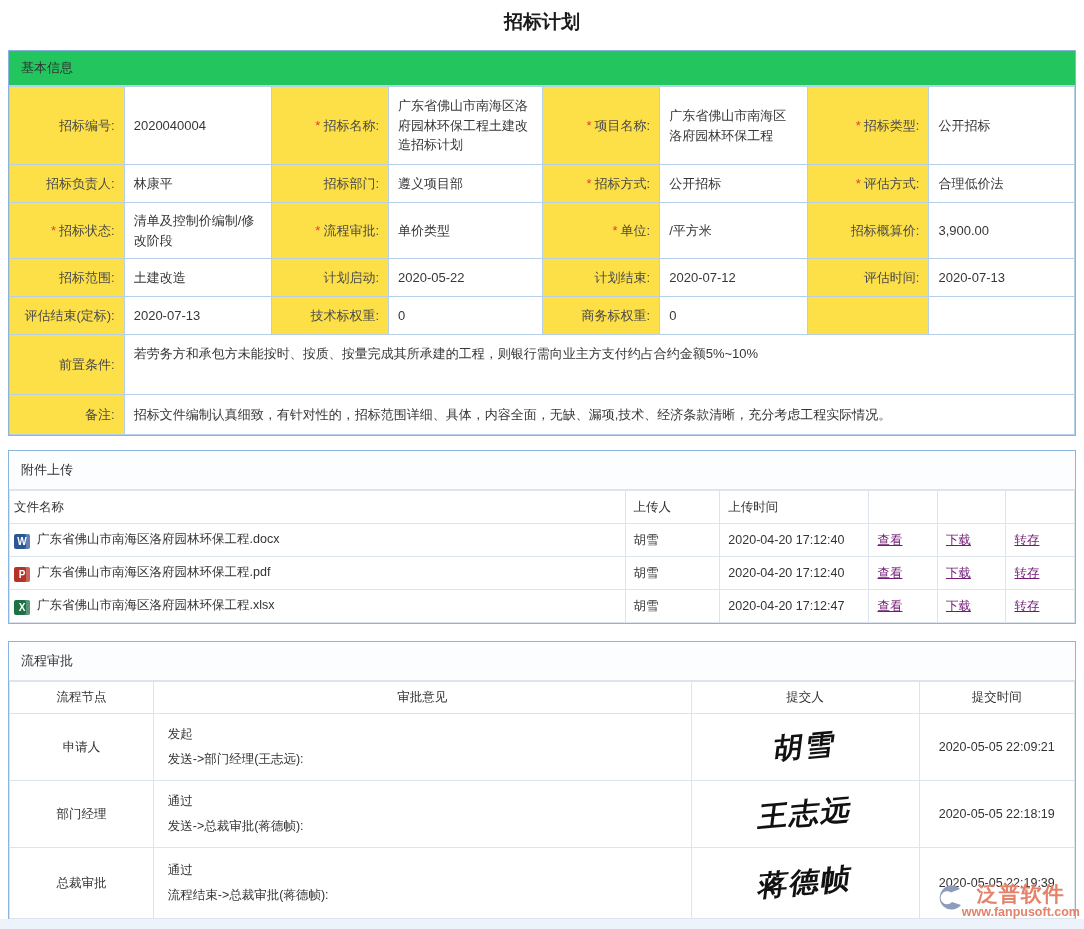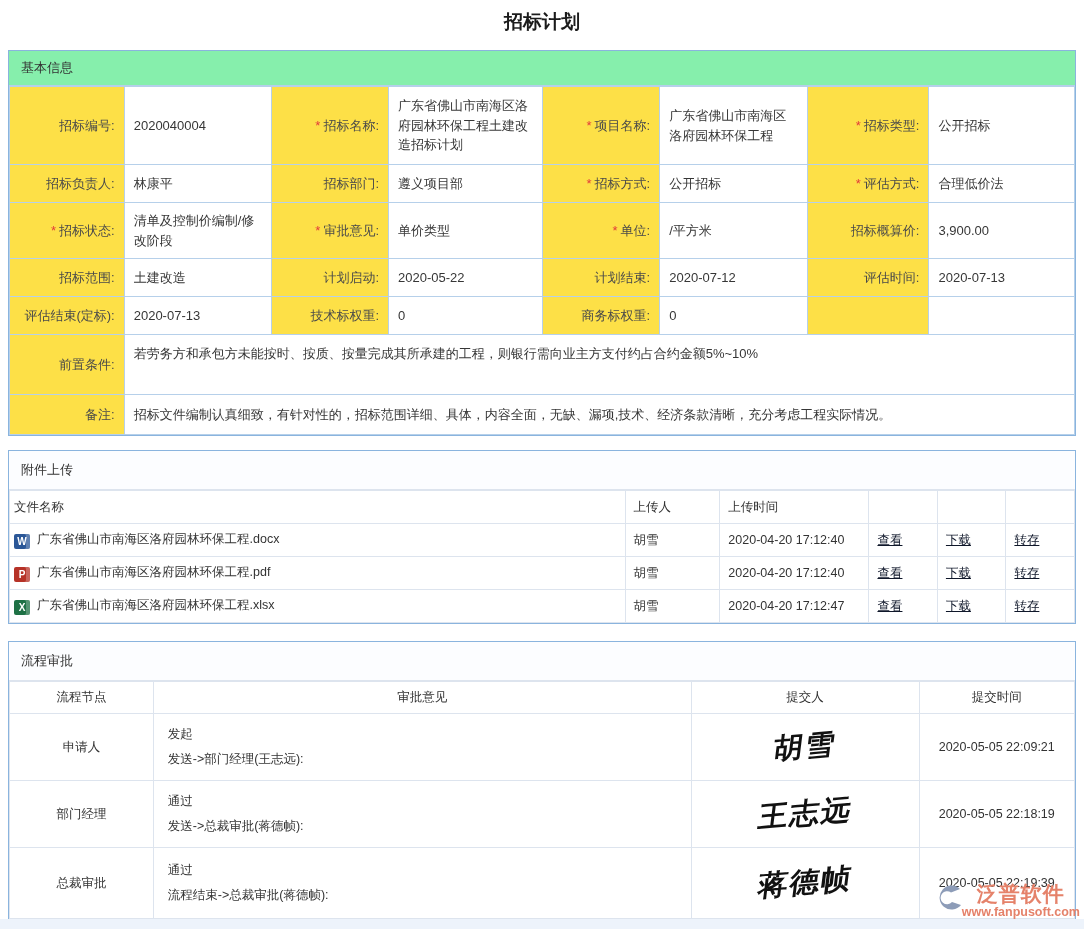--- a/index.html
+++ b/index.html
@@ -2,40 +2,40 @@
 <html><head>
 <meta charset="utf-8">
 <style>
   * { margin:0; padding:0; box-sizing:border-box; }
   body { background:#fff; font-family:"Liberation Sans","DejaVu Sans",sans-serif; }
   .page { position:relative; width:1084px; height:929px; background:#fff; overflow:hidden; }
 
   .title { text-align:center; padding-top:9px; height:50px; font-size:19px; font-weight:bold; color:#1b1b1b; }
 
   .box { margin:0 8px; border:1px solid #8ab4de; background:#fff; }
-  .sec-title { padding:8px 12px; font-size:13px; color:#333; border-bottom:1px solid #b6d0ea; background:#86efac; }
+  .sec-title { padding:8px 12px; font-size:13px; color:#333; border-bottom:1px solid #b6d0ea; background:#22c55e; }
   .box2 .sec-title, .box3 .sec-title { background:#fcfdff; border-bottom:1px solid #dde4ee; padding:10px 12px; }
 
   table { width:100%; border-collapse:collapse; table-layout:fixed; }
 
   
   .binfo td { border:1px solid #b6d0ea; font-size:13px; padding:5px 9px; vertical-align:middle; }
   .binfo .lbl { background:#fde047; text-align:right; color:#4a4a4a; white-space:nowrap; }
   .binfo .val { background:#fff; color:#363636; text-align:left; line-height:1.5; }
   .req { color:#e23b3b; margin-right:3px; font-size:13px; }
   .h78 td{ height:78px; } .h38 td{ height:38px; } .h56 td{ height:56px; } .h60 td{ height:60px; } .h40 td{ height:40px; }
 
   
   .attach td { border:1px solid #dde4ee; font-size:12.5px; color:#333; padding:6px 8px; height:33px; vertical-align:middle; }
   .attach .colhead td { font-size:12.5px; color:#333; height:33px; }
   .attach .c-name { text-align:left; padding-left:4px; }
   .attach .c-mid { }
   .ficon { display:inline-block; width:16px; height:15px; border-radius:2px; color:#fff; font-size:10px; font-weight:bold; text-align:center; line-height:15px; margin-right:7px; vertical-align:-2px; box-shadow:inset -4px 0 0 rgba(255,255,255,.25); }
   .word { background:#2b5797; } .pdf { background:#b63227; } .excel { background:#1e7145; }
-  a.act { color:#0f172a; text-decoration:underline; cursor:pointer; }
+  a.act { color:#701a75; text-decoration:underline; cursor:pointer; }
 
   
   .appr { border-bottom:2px solid #74a9dc; }
   .appr table td { border:1px solid #dde4ee; font-size:12.5px; color:#333; vertical-align:middle; }
   .appr .colhead td { height:32px; text-align:center; }
   .appr .c-node { text-align:center; }
   .appr .c-op { text-align:left; padding:8px 14px; line-height:2.0; }
   .appr .c-sig { text-align:center; }
   .appr .c-time { text-align:center; }
   .r66 td{ height:66px; } .r67 td{ height:67px; } .r71 td{ height:71px; }
@@ -87,21 +87,21 @@
         <td class="lbl"><span class="req"></span><span>招标部门:</span></td>
         <td class="val">遵义项目部</td>
         <td class="lbl"><span class="req">*</span><span>招标方式:</span></td>
         <td class="val">公开招标</td>
         <td class="lbl"><span class="req">*</span><span>评估方式:</span></td>
         <td class="val">合理低价法</td>
       </tr>
       <tr class="h56">
         <td class="lbl"><span class="req">*</span><span>招标状态:</span></td>
         <td class="val">清单及控制价编制/修改阶段</td>
-        <td class="lbl"><span class="req">*</span><span>审批意见:</span></td>
+        <td class="lbl"><span class="req">*</span><span>流程审批:</span></td>
         <td class="val">单价类型</td>
         <td class="lbl"><span class="req">*</span><span>单位:</span></td>
         <td class="val">/平方米</td>
         <td class="lbl"><span class="req"></span><span>招标概算价:</span></td>
         <td class="val">3,900.00</td>
       </tr>
       <tr class="h38">
         <td class="lbl"><span class="req"></span><span>招标范围:</span></td>
         <td class="val">土建改造</td>
         <td class="lbl"><span class="req"></span><span>计划启动:</span></td>

